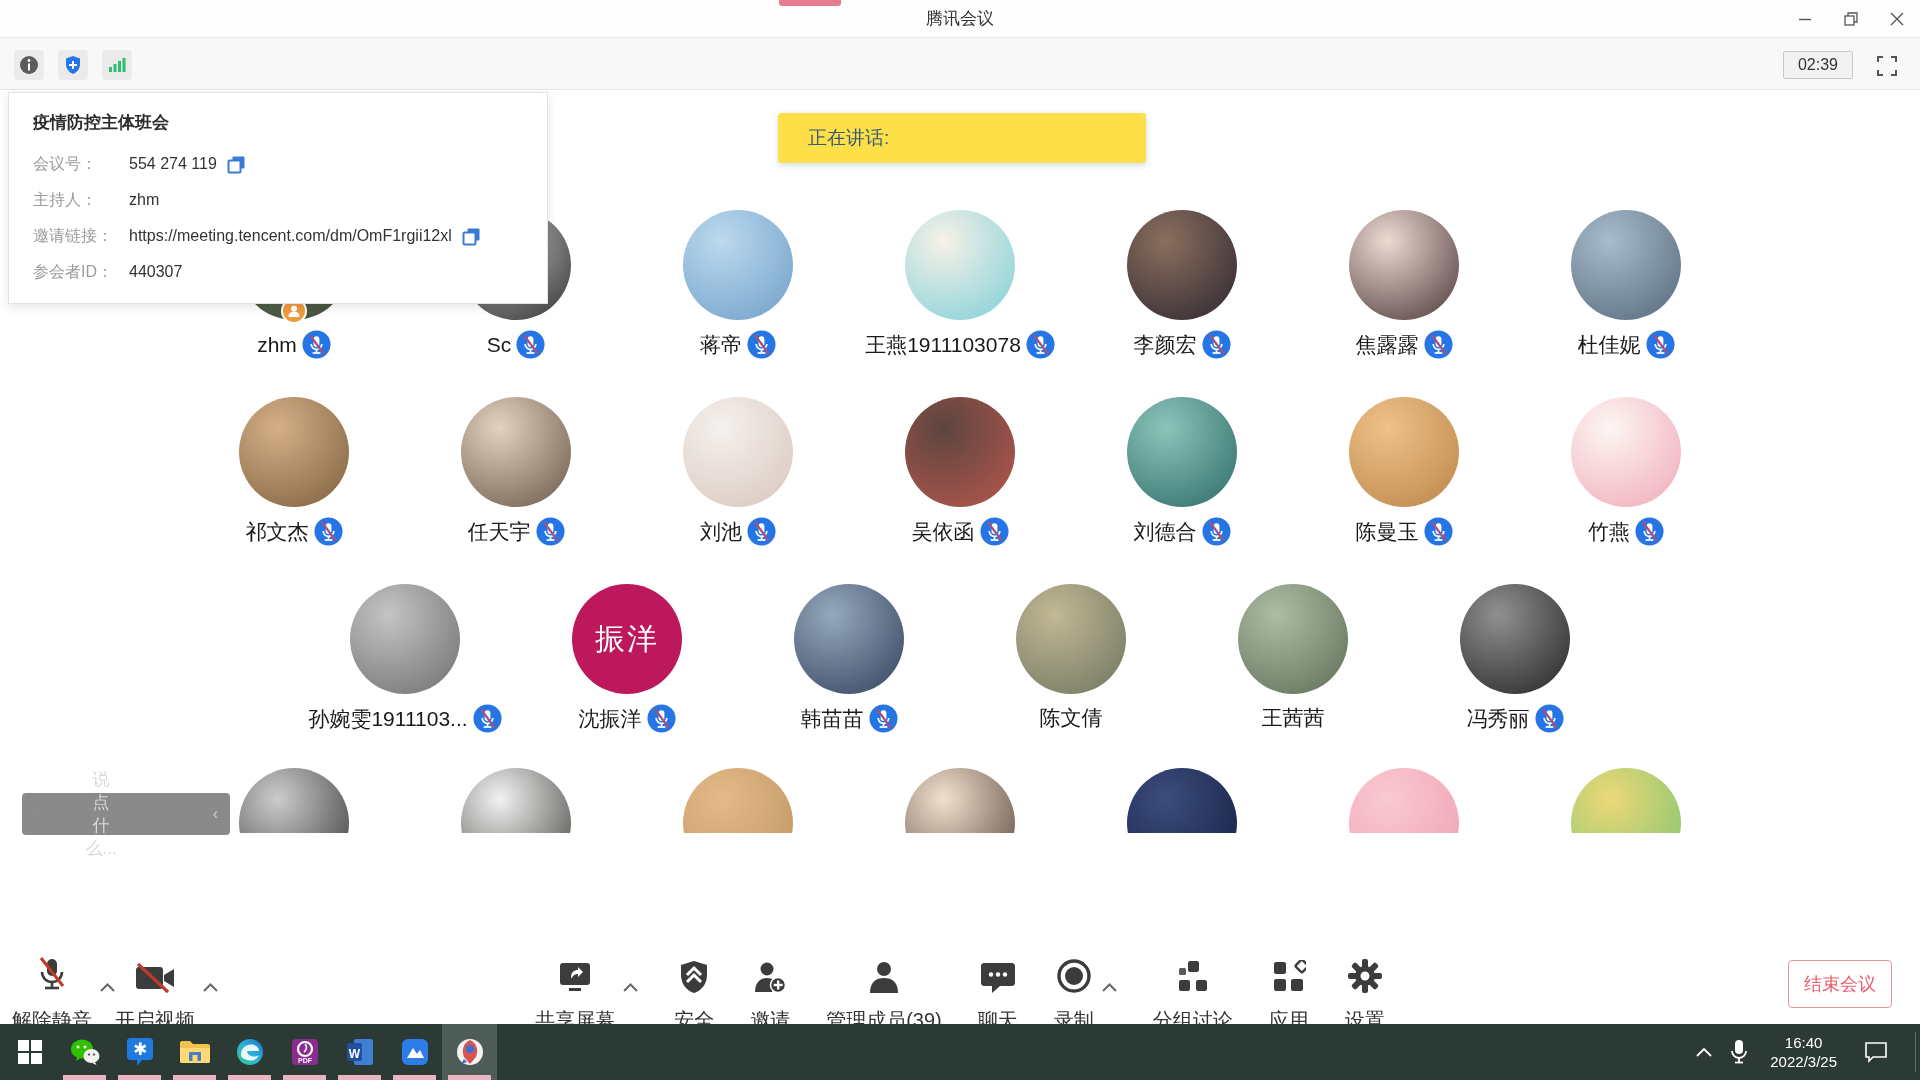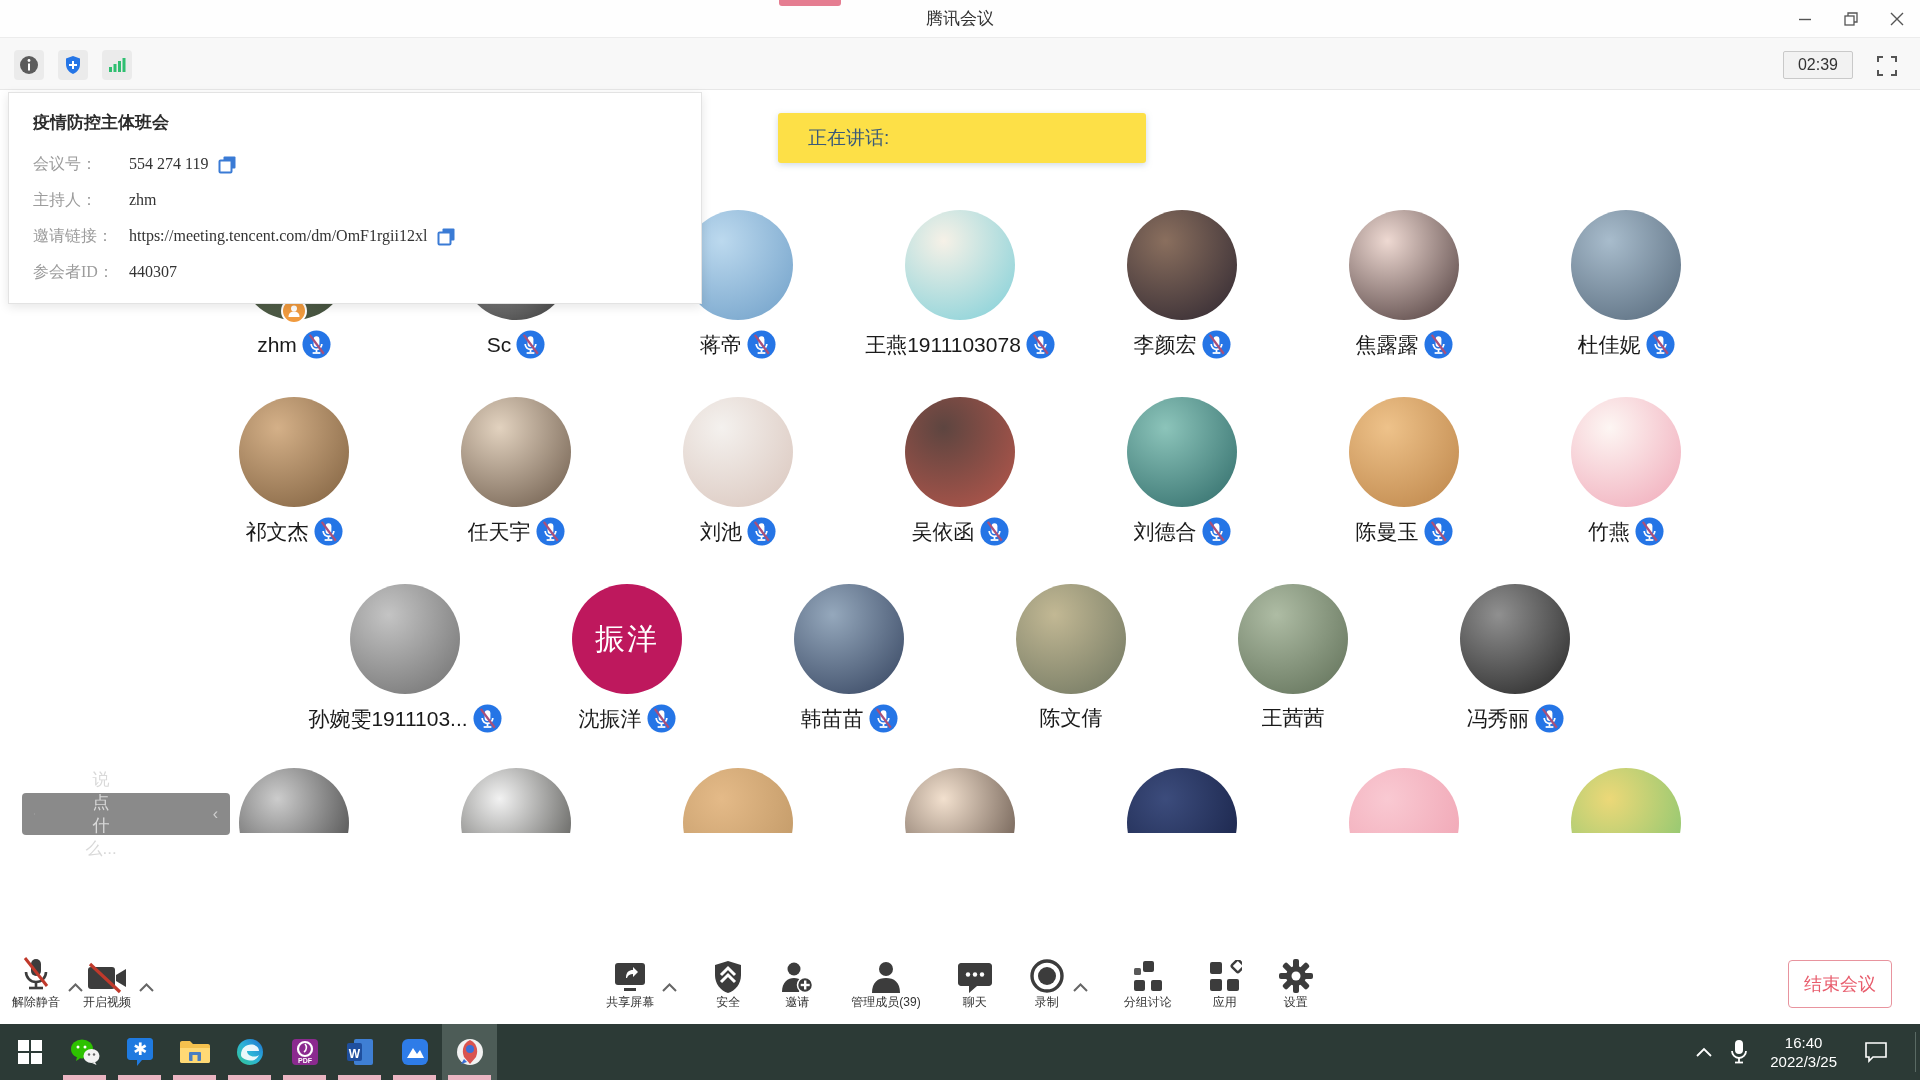--- a/index.html
+++ b/index.html
@@ -38,42 +38,42 @@
   .name-row{margin-top:10px;display:flex;align-items:center;gap:5px;max-width:215px;}
   .p-name{font-size:21px;color:#1a1a1a;white-space:nowrap;overflow:hidden;text-overflow:ellipsis;max-width:178px;}
   .mic-badge{width:29px;height:29px;flex:none;}
 
   
   .speaking-box{position:absolute;left:778px;top:23px;width:368px;height:50px;background:#fde047;border-radius:3px;
                 box-shadow:0 2px 6px rgba(120,150,180,.35);display:flex;align-items:center;padding-left:30px;
                 font-size:19px;color:#3a5a7a;}
 
   
-  .info-popup{position:absolute;left:8px;top:2px;width:694px;height:212px;background:#fff;border:1px solid #e3e3e3;
-              box-shadow:0 3px 10px rgba(0,0,0,.10);padding:18px 0 0 24px;z-index:5;font-family:Liberation Serif, serif;}
+  .info-popup{position:absolute;left:8px;top:2px;width:540px;height:212px;background:#fff;border:1px solid #e3e3e3;
+              box-shadow:0 3px 10px rgba(0,0,0,.10);padding:18px 0 0 24px;z-index:5;}
   .popup-title{font-size:17px;font-weight:bold;color:#2b2b2b;margin-bottom:12px;}
   .popup-row{display:flex;align-items:center;height:36px;font-size:16px;}
   .popup-label{width:96px;color:#9c9c9c;flex:none;}
   .popup-value{color:#333;}
   .copy-btn{margin-left:10px;width:19px;height:19px;display:inline-flex;cursor:pointer;}
 
   
   .chat-bar{position:absolute;left:22px;top:703px;width:208px;height:42px;background:rgba(112,112,112,.82);
             border-radius:4px;display:flex;align-items:center;padding:0 8px 0 12px;z-index:4;gap:40px;}
   .chat-placeholder{color:#d9d9d9;font-size:17px;margin-left:10px;flex:1;text-align:center;}
   .chat-divider{width:1px;height:24px;background:rgba(255,255,255,.35);margin:0 6px;}
   .chat-collapse{color:#cfcfcf;font-size:16px;padding:0 4px;}
 
   
   .toolbar{position:absolute;left:0;top:950px;width:1920px;height:74px;background:#fff;}
   .tb-left{position:absolute;left:12px;top:6px;display:flex;align-items:flex-start;}
   .tb-center{position:absolute;left:0;top:6px;width:100%;display:flex;justify-content:center;gap:36px;}
   .tb-item{display:flex;flex-direction:column;align-items:center;cursor:pointer;}
   .tb-icon{height:38px;display:flex;align-items:flex-end;justify-content:center;}
-  .tb-label{font-size:12px;color:#333;margin-top:0;white-space:nowrap;}
+  .tb-label{font-size:20px;color:#333;margin-top:13px;white-space:nowrap;}
   .tb-chevron{margin:22px 0 0 8px;cursor:pointer;}
   .tb-group{display:flex;align-items:flex-start;}
   .end-btn{position:absolute;right:28px;top:10px;width:104px;height:48px;background:#fff;border:1px solid #e8949e;
            border-radius:4px;color:#e85d6d;font-size:18px;display:flex;align-items:center;justify-content:center;cursor:pointer;}
 
   
   .taskbar{position:absolute;left:0;top:1024px;width:1920px;height:56px;background:#2c3a36;}
   .tk-apps{position:absolute;left:2px;top:0;display:flex;height:56px;}
   .tk-cell{width:55px;height:56px;display:flex;align-items:center;justify-content:center;position:relative;cursor:pointer;}
   .tk-cell.active{background:#4d5c57;}

